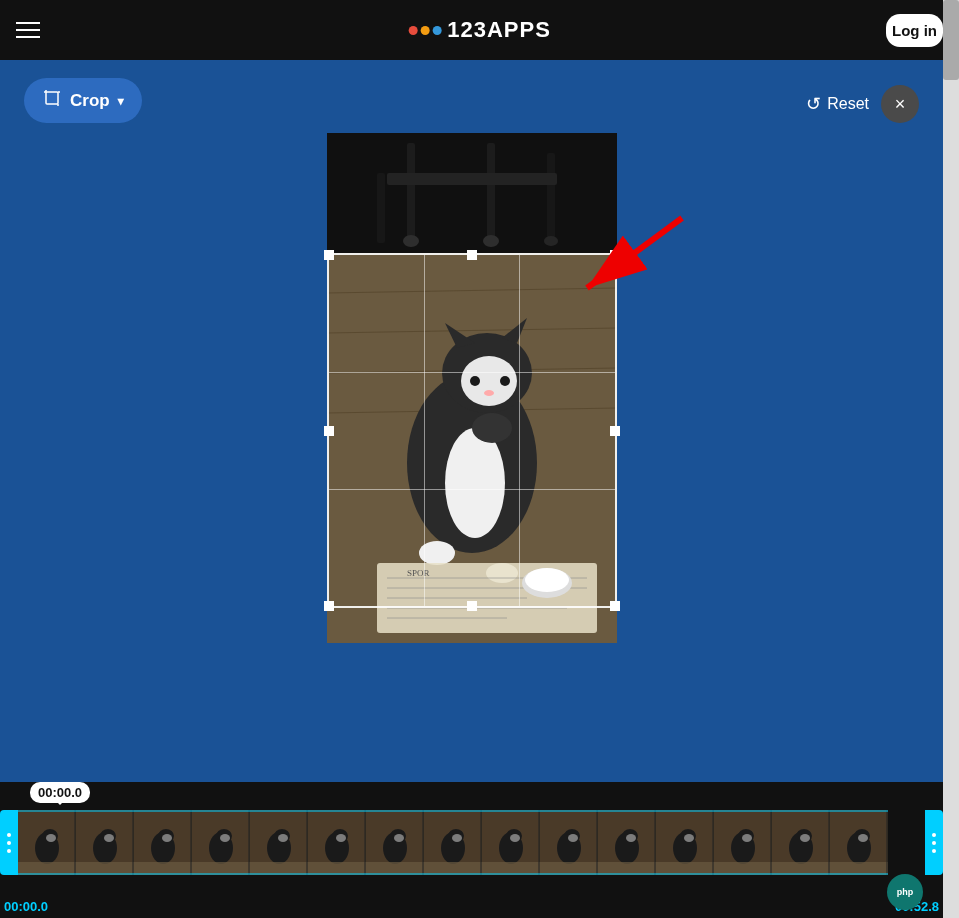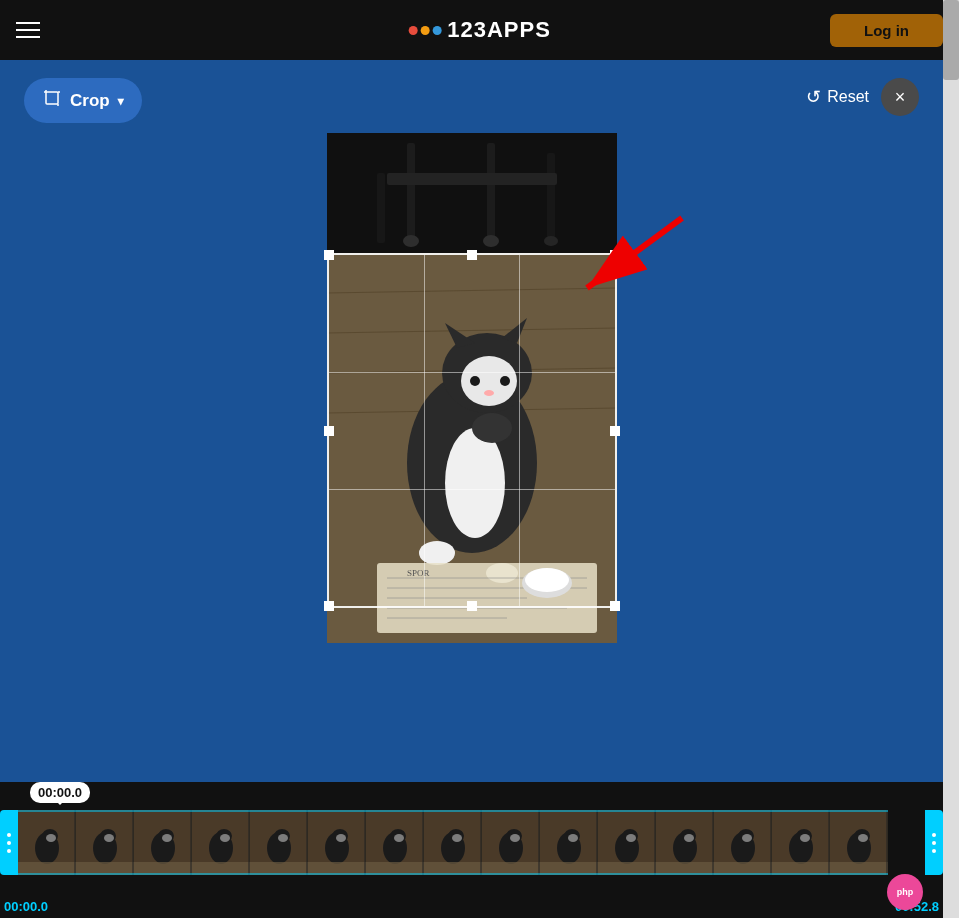--- a/index.html
+++ b/index.html
@@ -42,25 +42,25 @@
       gap: 5px;
       cursor: pointer;
     }
     .hamburger span {
       display: block;
       width: 24px;
       height: 2px;
       background: #fff;
     }
     .login-btn {
-      background: #a16207;
+      background: #ffffff;
       color: #111;
       border: none;
-      border-radius: 6px;
-      padding: 8px 34px;
+      border-radius: 14px;
+      padding: 8px 6px;
       font-size: 15px;
       font-weight: 600;
       cursor: pointer;
     }
 
     
     .scrollbar {
       position: absolute;
       right: 0;
       top: 0;
@@ -83,21 +83,21 @@
       width: calc(100% - 16px);
       height: calc(918px - 60px);
       background: #1a5296;
       position: relative;
       overflow: hidden;
     }
 
     
     .toolbar {
       display: flex;
-      align-items: flex-start;
+      align-items: flex-end;
       justify-content: space-between;
       padding: 18px 24px 0 24px;
     }
     .crop-btn {
       background: #2d6bbf;
       border: none;
       border-radius: 24px;
       padding: 10px 18px;
       display: flex;
       align-items: center;
@@ -350,21 +350,21 @@
       font-weight: 600;
     }
 
     
     .php-badge {
       position: absolute;
       bottom: 8px;
       right: 20px;
       width: 36px;
       height: 36px;
-      background: #ec4899;
+      background: #0f766e;
       border-radius: 50%;
       display: flex;
       align-items: center;
       justify-content: center;
       color: #fff;
       font-size: 9px;
       font-weight: bold;
       z-index: 20;
     }
   </style>

